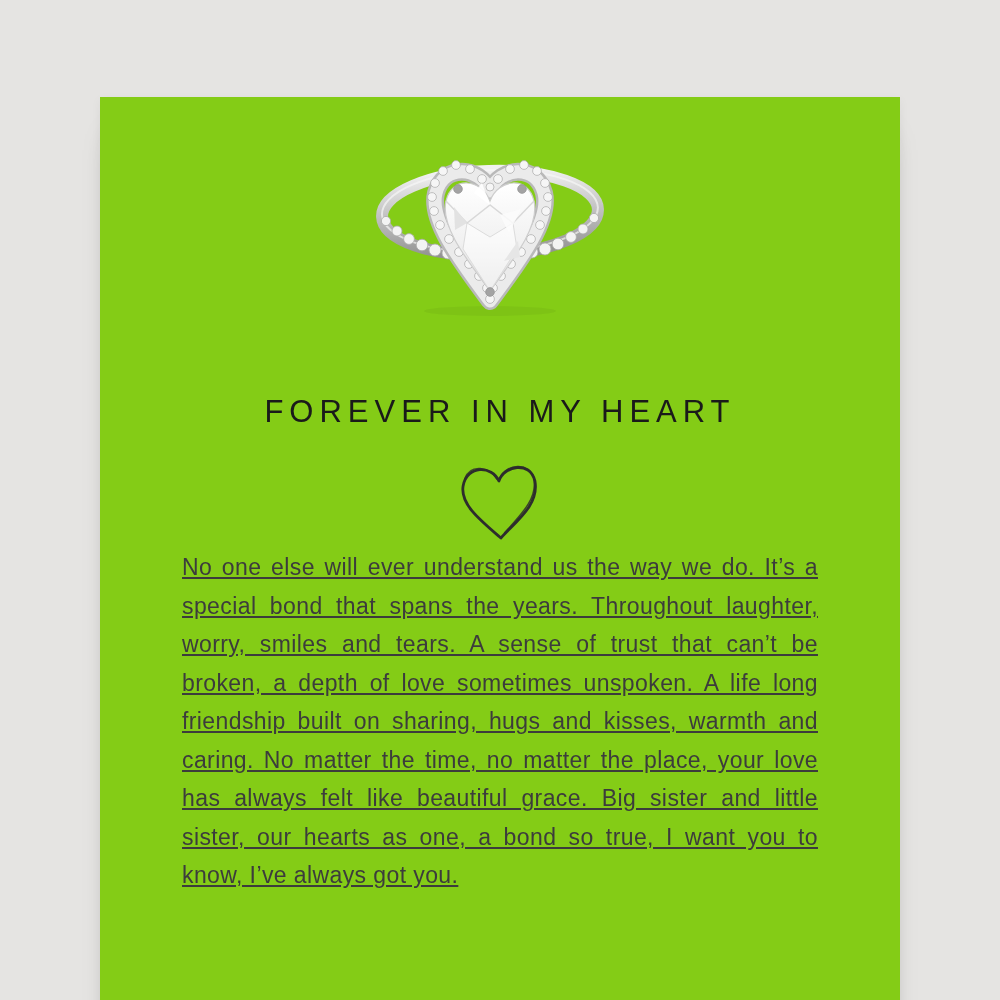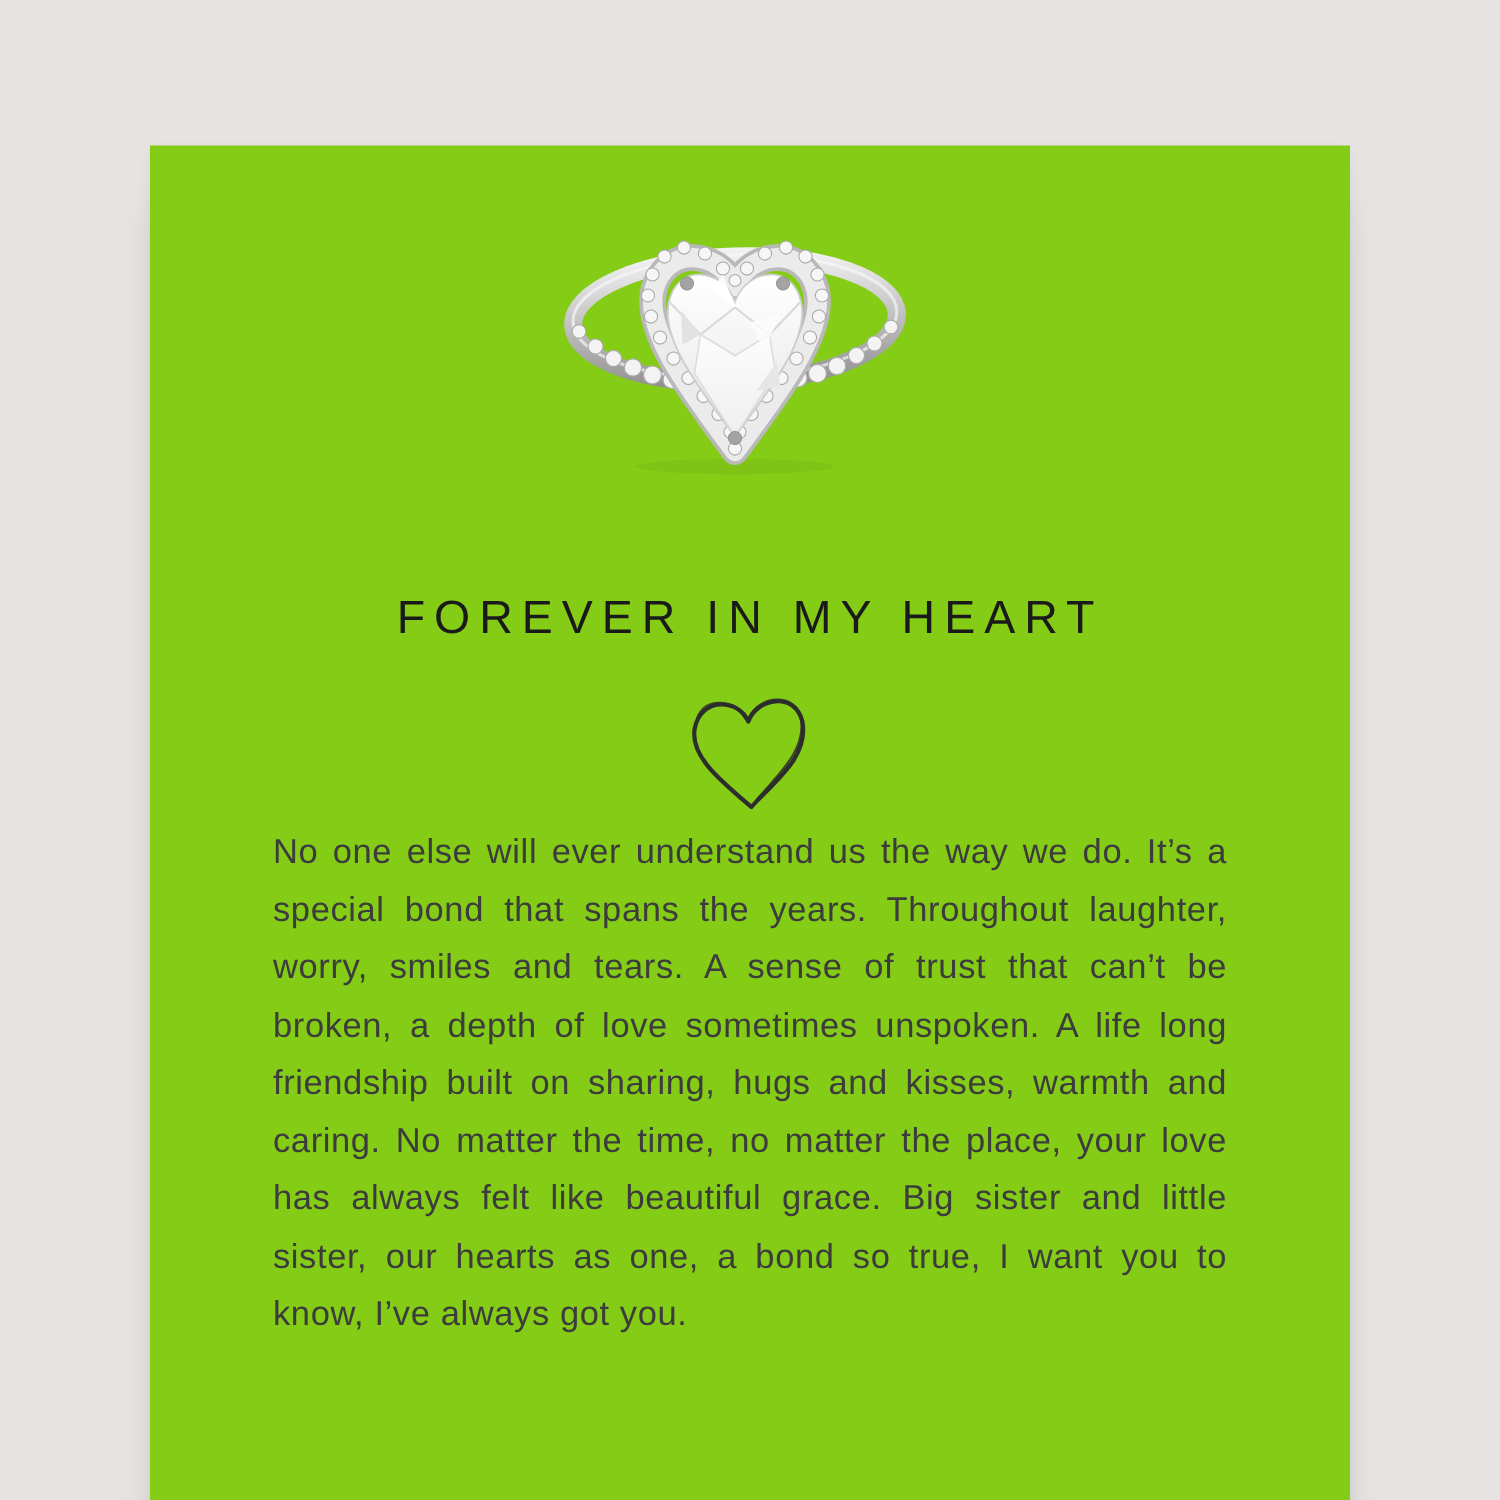--- a/index.html
+++ b/index.html
@@ -51,20 +51,21 @@
     position: absolute;
     top: 451px;
     left: 82px;
     right: 82px;
     font-size: 23px;
     line-height: 38.5px;
     letter-spacing: 0.4px;
     color: #3c3c3c;
     text-align: justify;
     text-align-last: left;
+    text-decoration: underline;
   }
 </style>
 </head>
 <body>
 
 <div class="card">
 
   <div class="ring-wrap">
     <svg width="260" height="176" viewBox="0 0 260 176" xmlns="http://www.w3.org/2000/svg">
       <defs>

